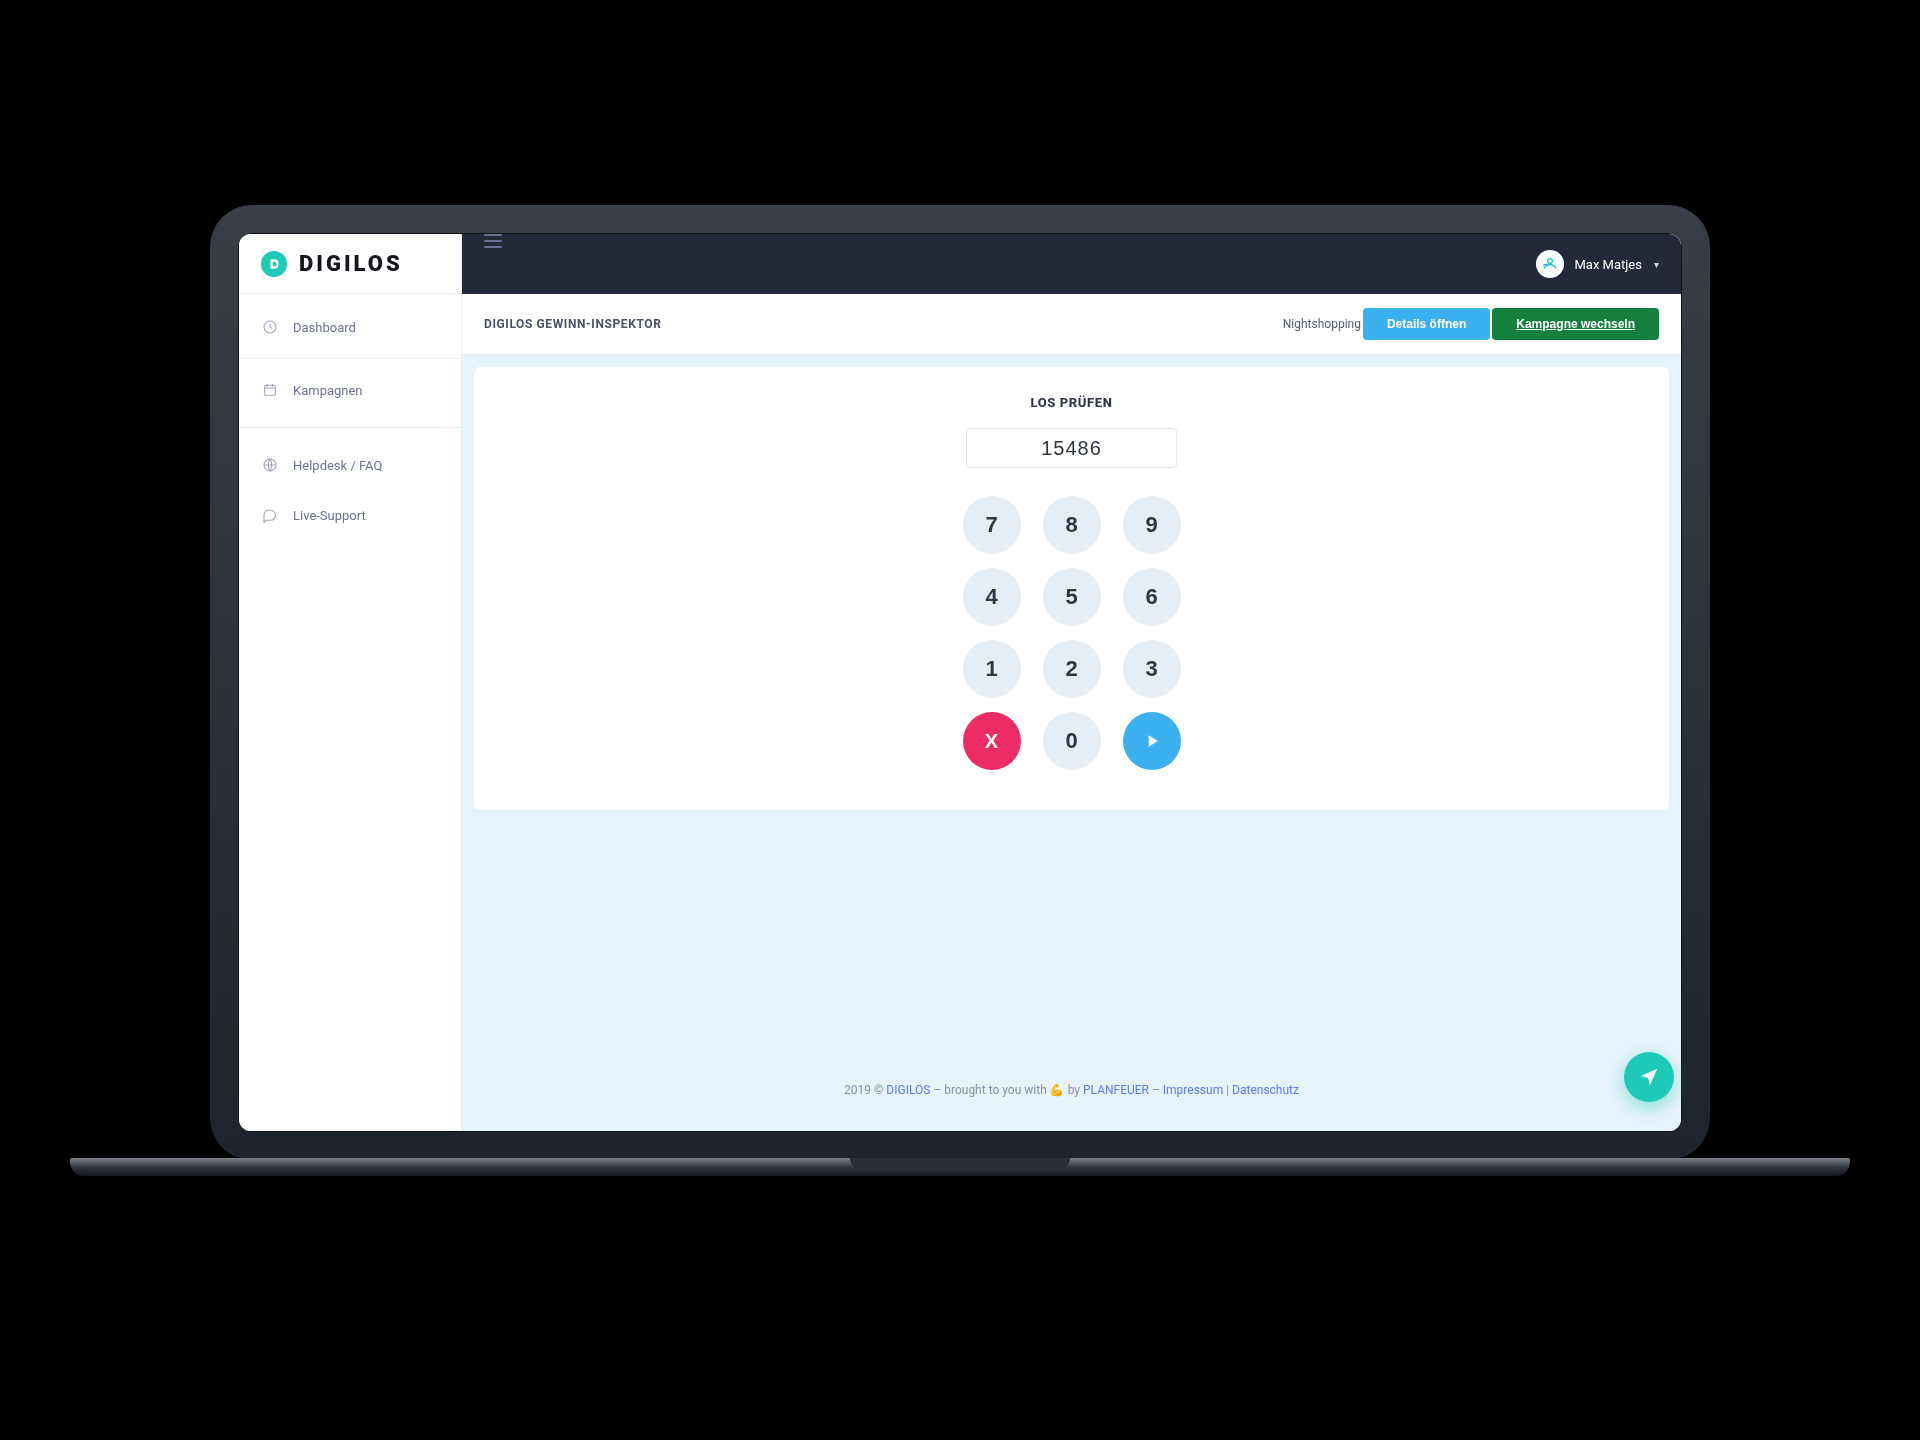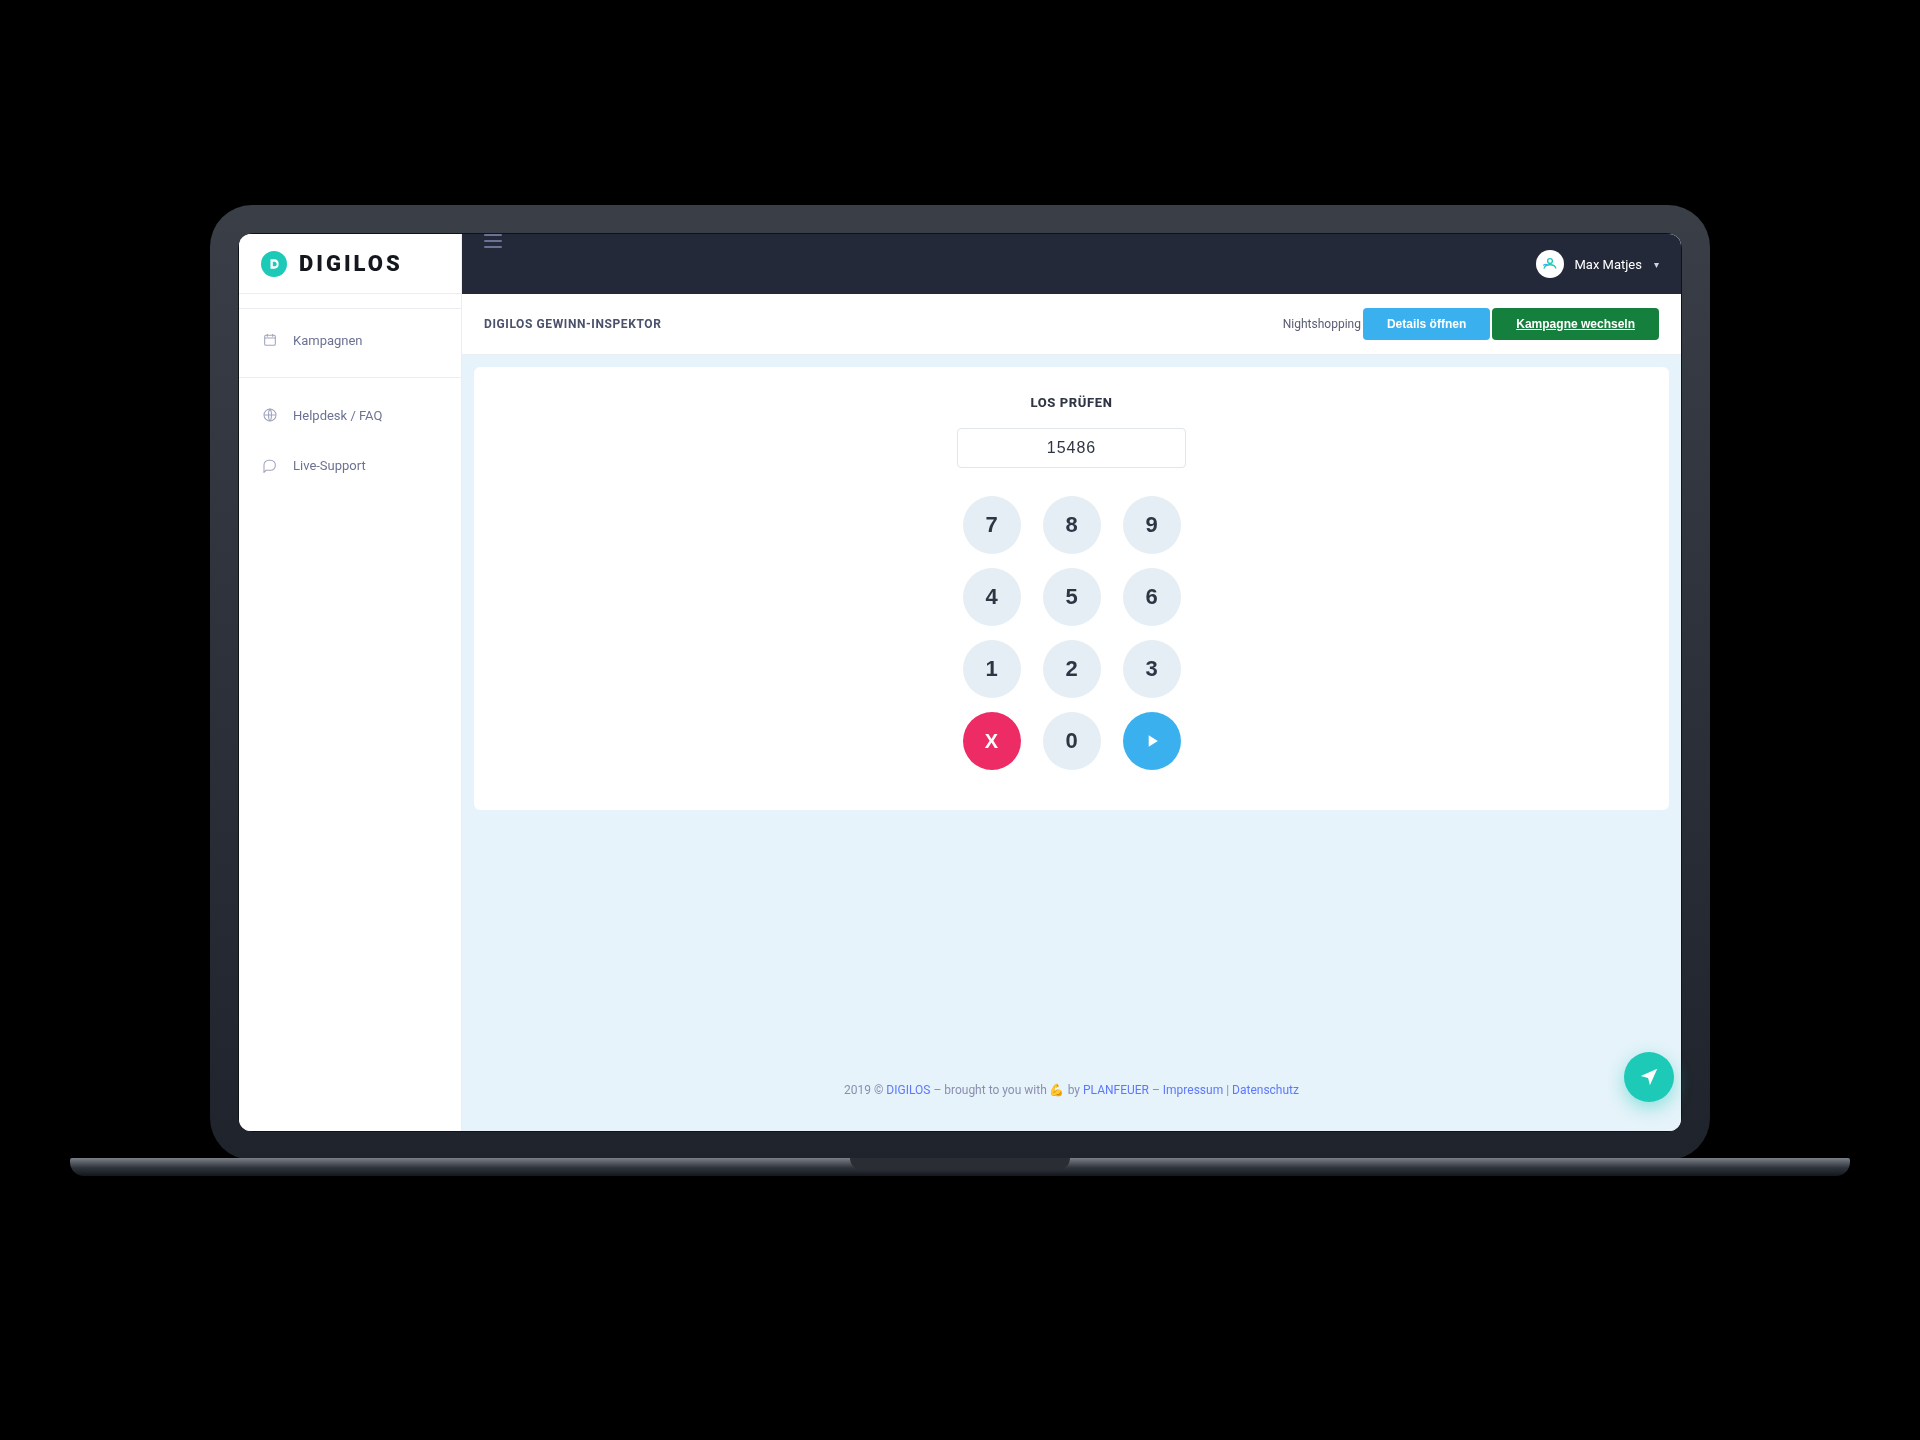--- a/index.html
+++ b/index.html
@@ -200,25 +200,25 @@
     justify-content:space-between;
   }
   .card-title {
     font-size:13px;
     font-weight:800;
     letter-spacing:.6px;
     color:#2f3544;
     margin-bottom:18px;
   }
   .num-display {
-    width:229px; height:40px;
+    width:211px; height:40px;
     border:1px solid #e2e5ec;
     border-radius:4px;
     text-align:center;
-    font-size:16px;
+    font-size:20px;
     font-weight:500;
     letter-spacing:1px;
     color:#2f3544;
     background:#fff;
   }
   .keypad { margin-top:28px; display:flex; flex-direction:column; gap:14px; }
   .keyrow { display:flex; gap:22px; justify-content:center; }
   .key {
     width:58px; height:58px;
     border-radius:50%;
@@ -271,20 +271,29 @@
               <span class="logo-badge">
                 <svg viewBox="0 0 24 24">
                     <path d="M6 4h7c4 0 7 3 7 8s-3 8-7 8H6V4z" fill="#fff"></path>
                     <path d="M10 8h3c2 0 3.5 1.6 3.5 4S15 16 13 16h-3V8z" fill="#1dc9b7"></path>
                   </svg>
               </span>
               <span class="logo-text">DIGILOS</span>
             </div>
 
             <nav class="nav">
+              <div class="nav-item">
+                <span class="icon">
+                  <svg viewBox="0 0 24 24">
+                      <circle cx="12" cy="12" r="9"></circle>
+                      <path d="M12 7v5l3 2"></path>
+                    </svg>
+                </span>
+                <span>Dashboard</span>
+              </div>
               <div class="nav-divider"></div>
 
               <div class="nav-item">
                 <span class="icon">
                   <svg viewBox="0 0 24 24">
                       <rect x="4" y="5" width="16" height="15" rx="2"></rect>
                       <path d="M4 9h16M8 3v4M16 3v4"></path>
                     </svg>
                 </span>
                 <span>Kampagnen</span>

